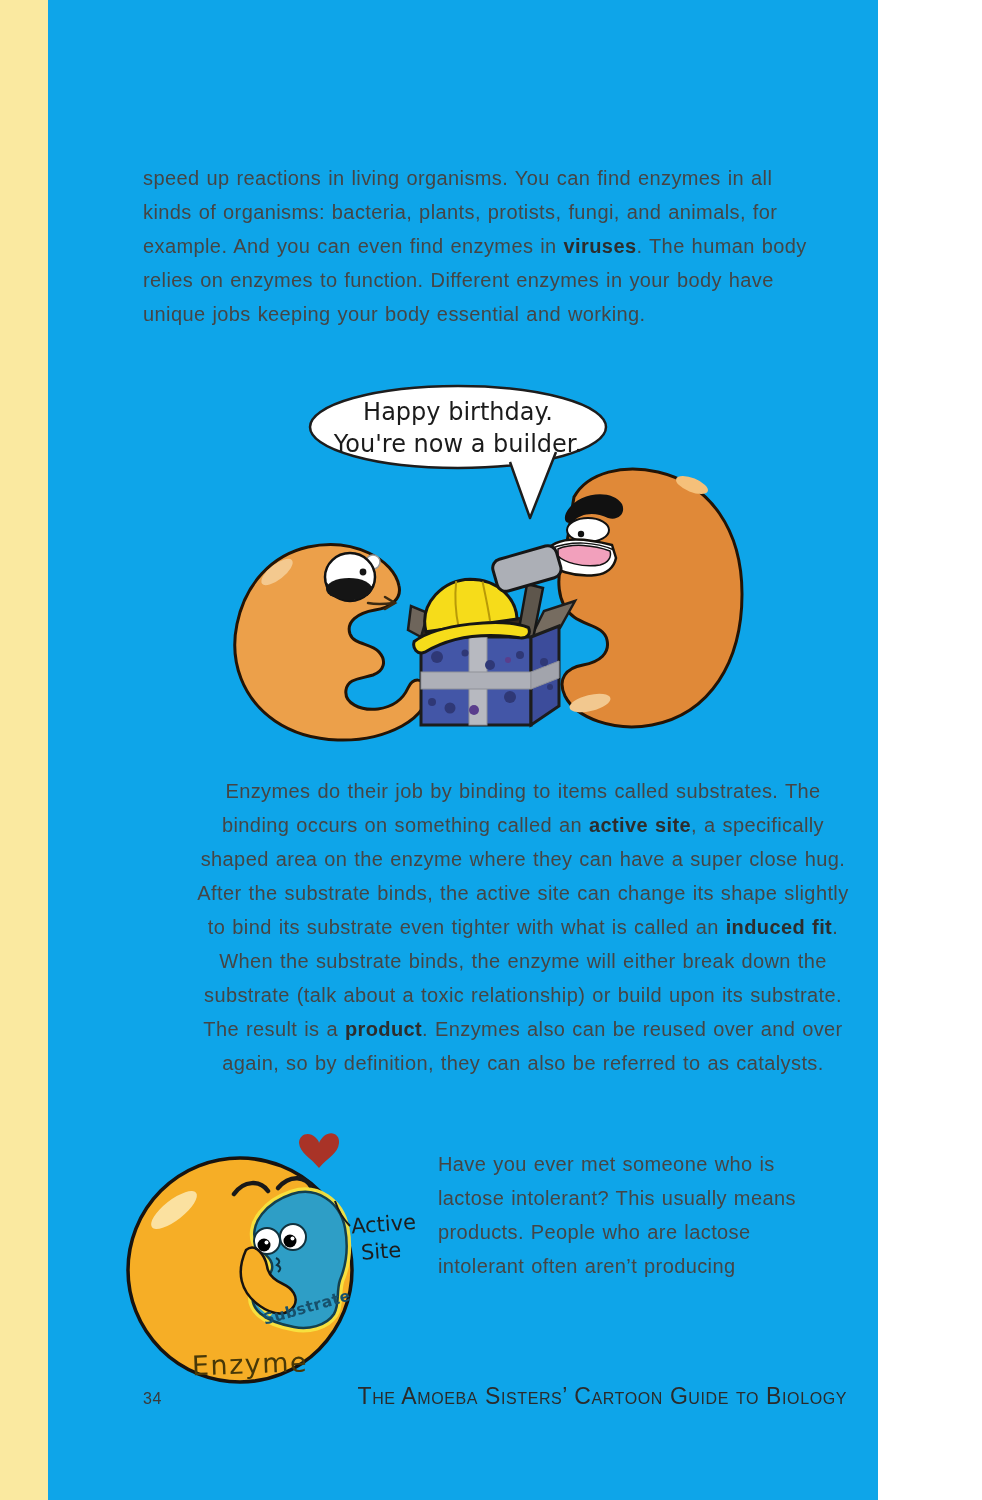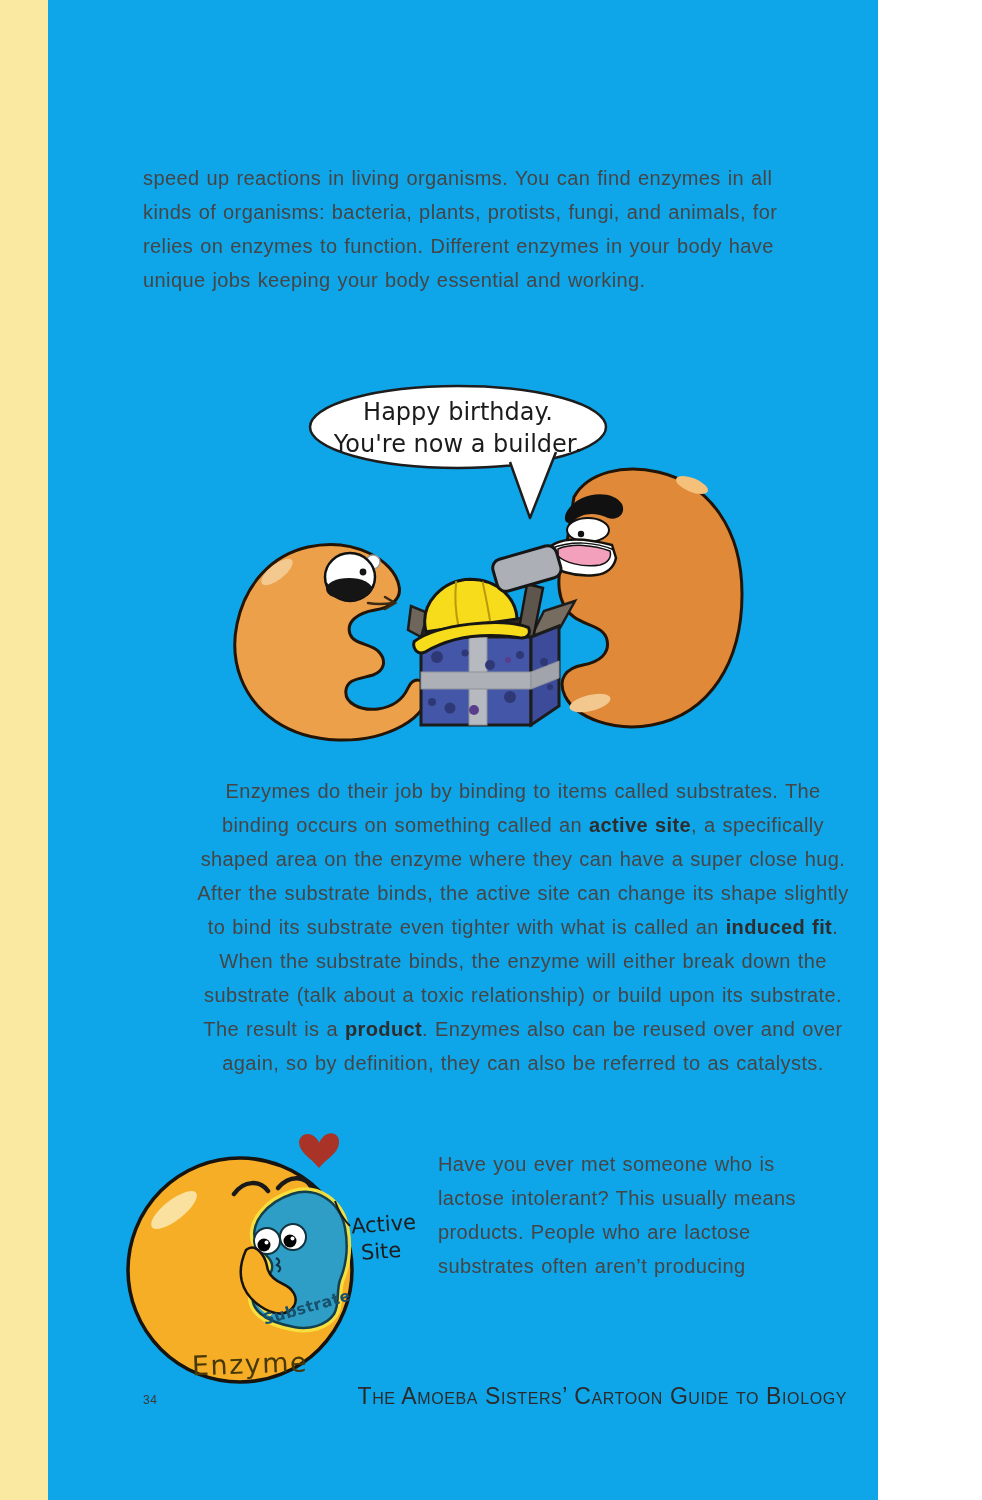--- a/index.html
+++ b/index.html
@@ -8,38 +8,39 @@
   #strip{position:absolute;left:0;top:0;width:48px;height:1500px;background:#FAE9A0;}
   .para{position:absolute;font-size:20px;line-height:34px;color:#454545;
         letter-spacing:0.4px;word-spacing:1px;}
   .para .line{white-space:nowrap;}
   .para .b{font-weight:bold;color:#2d2d2d;}
   #p1{left:143px;top:161px;width:760px;}
   #p2{left:143px;top:774px;width:760px;text-align:center;}
   #p3{left:438px;top:1147px;width:440px;}
   #footer{position:absolute;left:143px;top:1383px;width:704px;display:flex;
           justify-content:space-between;align-items:baseline;}
-  #pagenum{font-size:12px;color:#3a3a3a;letter-spacing:0.5px;}
+  #pagenum{font-size:16px;color:#3a3a3a;letter-spacing:0.5px;}
   #booktitle{font-variant:small-caps;font-size:23px;letter-spacing:0.6px;color:#2b2b2b;font-weight:500;}
   svg{position:absolute;}
   svg text{font-family:"DejaVu Sans",sans-serif;}
   .bubbletext{font-size:24px;fill:#1b1b1b;}
   .cartoonlabel{font-size:21px;fill:#1d1d1d;}
   .substratelabel{font-size:15.5px;fill:#17506B;letter-spacing:0.5px;font-weight:bold;}
   .enzymelabel{font-size:27px;fill:#473808;letter-spacing:1.5px;}
 </style>
 </head>
 <body>
 
 <div id="page">
   <div id="strip"></div>
 
   <div id="p1" class="para">
       <div class="line"><span>speed up reactions in living organisms. You can find enzymes in all</span></div>
       <div class="line"><span>kinds of organisms: bacteria, plants, protists, fungi, and animals, for</span></div>
+      <div class="line"><span>example. And you can even find enzymes in </span><span class="b">viruses</span><span>. The human body</span></div>
       <div class="line"><span>relies on enzymes to function. Different enzymes in your body have</span></div>
       <div class="line"><span>unique jobs keeping your body essential and working.</span></div>
     </div>
 
   <svg style="left:222px;top:372px;" width="545" height="375" viewBox="0 0 545 375">
 
     <g>
       <ellipse cx="236" cy="55" rx="148" ry="41" fill="#ffffff" stroke="#1d1d1d" stroke-width="2.5"></ellipse>
       <path d="M 288 90 L 308 146 L 334 80" fill="#ffffff" stroke="#1d1d1d" stroke-width="2.5" stroke-linejoin="round"></path>
       <ellipse cx="236" cy="53" rx="143" ry="36" fill="#ffffff"></ellipse>
@@ -176,20 +177,20 @@
       <text class="cartoonlabel" x="248" y="131">Site</text>
     </g>
     <text class="substratelabel" x="150" y="186" transform="rotate(-16 190 182)">Substrate</text>
     <text class="enzymelabel" x="80" y="246" transform="rotate(-2 118 238)">Enzyme</text>
   </svg>
 
   <div id="p3" class="para">
       <div class="line"><span>Have you ever met someone who is</span></div>
       <div class="line"><span>lactose intolerant? This usually means</span></div>
       <div class="line"><span>products. People who are lactose</span></div>
-      <div class="line"><span>substrates often aren’t producing</span></div>
+      <div class="line"><span>intolerant often aren’t producing</span></div>
     </div>
 
   <div id="footer">
     <span id="pagenum">34</span>
     <span id="booktitle">The Amoeba Sisters’ Cartoon Guide to Biology</span>
   </div>
 </div>
 
 </body></html>

